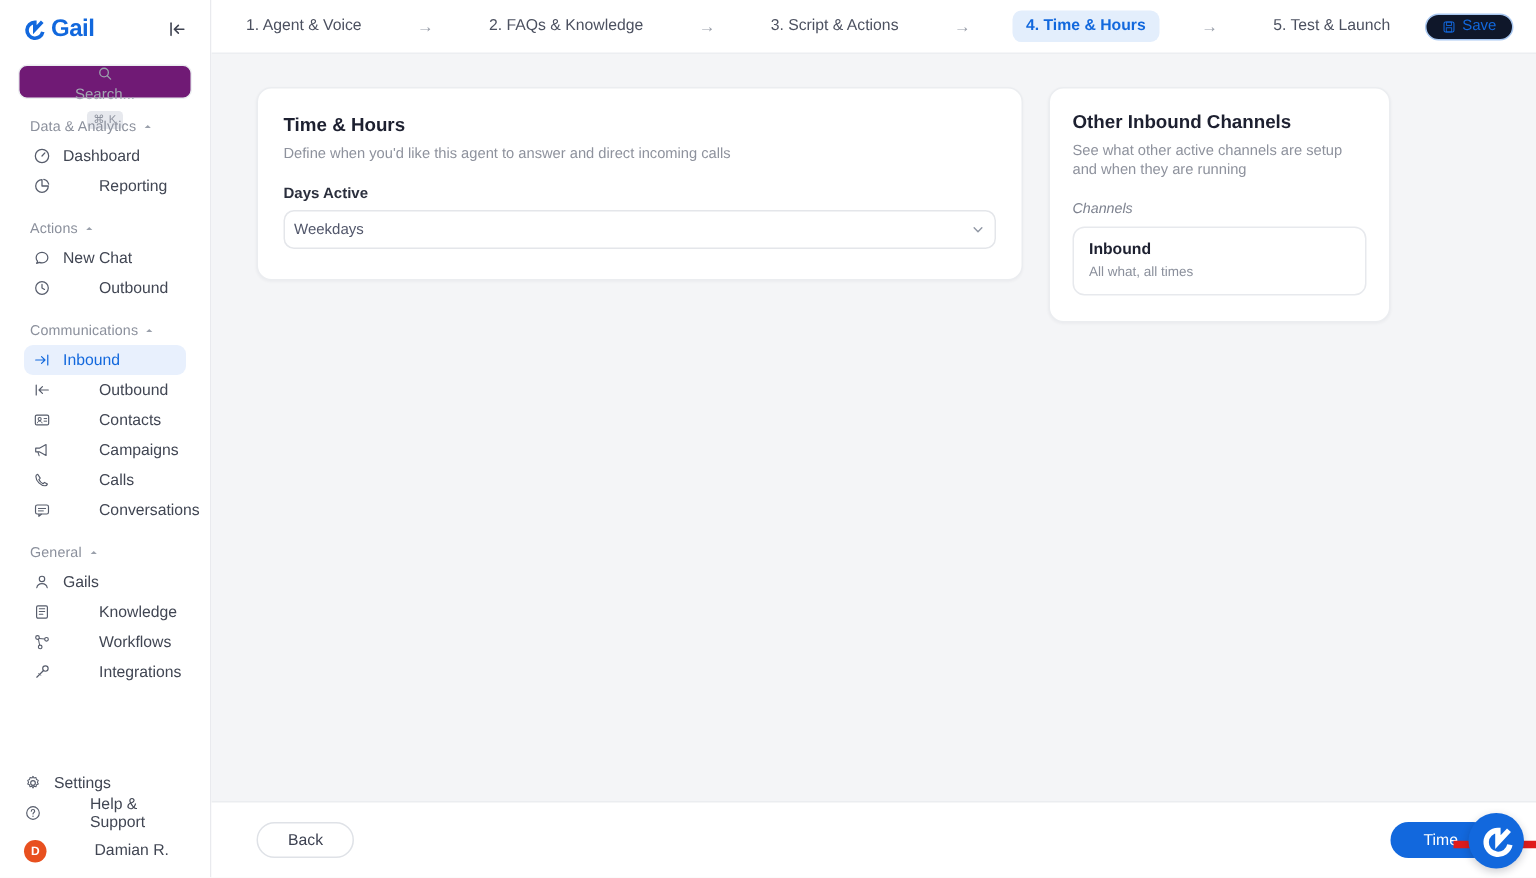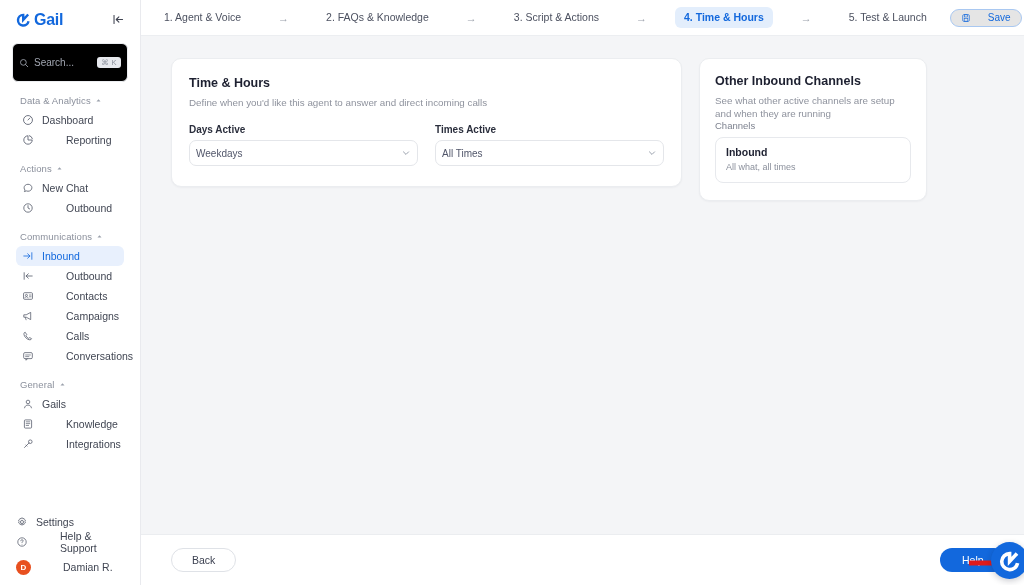--- a/index.html
+++ b/index.html
@@ -32,24 +32,24 @@
     letter-spacing: -0.3px; line-height: 1;
   }
   .collapse-btn {
     width: 16px; height: 16px; display: flex;
     align-items: center; justify-content: center;
     cursor: pointer; color: #3f4351;
   }
 
   .search-box {
     margin: 5px 2px 0 2px;
-    height: 39px; background: #000000;
+    height: 23px; background: #701a75;
     border: 1px solid #eceef1; border-radius: 6px;
     display: flex; align-items: center; gap: 5px;
-    padding: 0 6px; cursor: text;
+    padding: 0 6px; cursor: text; flex-direction: column;
   }
   .search-icon { width: 10px; height: 10px; flex: 0 0 10px; color: #9ba0ac; }
   .search-ph { font-size: 10px; color: #a2a7b2; flex: 1; line-height: 1; }
   .kbd {
     background: #e7e9ee; border-radius: 3px; color: #8d929e;
     font-size: 7.5px; padding: 2px 4px; line-height: 1;
     letter-spacing: 0.4px;
   }
 
   .sb-scroll { flex: 1; padding: 0 16px; overflow: hidden; }
@@ -100,25 +100,25 @@
     font-size: 10.5px; color: #4c5160; padding: 5px 9px;
     border-radius: 6px; cursor: pointer; white-space: nowrap;
     line-height: 1;
   }
   .step.active { background: #e3eefc; color: #1268dd; font-weight: bold; }
   .step-arrow {
     color: #9ba0ab; font-size: 11px; margin: 0 28px;
     display: flex; align-items: center;
   }
   .save-btn {
-    display: flex; align-items: center; gap: 17px;
+    display: flex; align-items: center; gap: 4px;
     border: 1px solid #a9c8f1; border-radius: 20px;
     padding: 3px 10px; margin-left: 14px;
     color: #1268dd; font-size: 10px; cursor: pointer;
-    background: #e5e5e5; line-height: 1;
+    background: #0f172a; line-height: 1;
   }
   .save-btn .ico { width: 10px; height: 10px; display: block; }
 
   .content {
     flex: 1; padding: 22px 30px 0 30px;
     display: flex; gap: 17px; align-items: flex-start;
     overflow: hidden;
   }
   .card {
     background: #ffffff; border: 1px solid #ebedf0;
@@ -136,21 +136,21 @@
   }
   .select {
     height: 26px; border: 1px solid #e4e6ea; border-radius: 7px;
     background: #fff; display: flex; align-items: center;
     justify-content: space-between; padding: 0 6px;
     font-size: 10px; color: #51566a; cursor: pointer;
   }
   .chev { width: 10px; height: 10px; color: #9097a4; display: block; }
 
   .card-side { width: 228px; padding: 15px 15px 17px 15px; flex: 0 0 228px; }
-  .side-label { font-size: 9.5px; color: #7d828f; margin-bottom: 6px; }
+  .side-label { font-size: 9.5px; color: #7d828f; margin-top: 14px; margin-bottom: 6px; font-style: italic; }
   .channel-box {
     border: 1px solid #e7e9ed; border-radius: 8px;
     padding: 8px 10px 9px 10px; background: #fff; cursor: pointer;
   }
   .channel-name { font-size: 10.5px; font-weight: bold; color: #1d2030; line-height: 1.2; }
   .channel-desc { font-size: 9px; color: #8b909c; margin-top: 3px; line-height: 1.2; }
 
   .footer {
     height: 51px; background: #ffffff; border-top: 1px solid #ebedf0;
     display: flex; align-items: center; justify-content: space-between;
@@ -324,20 +324,29 @@
             <path d="M4.2 16.4 c.6 -3 2.9 -4.6 5.8 -4.6 s5.2 1.6 5.8 4.6" fill="none" stroke="currentColor" stroke-width="1.3" stroke-linecap="round"></path>
           </svg>
           <span>Gails</span>
         </div>
         <div class="sb-item">
           <svg class="ico" viewBox="0 0 20 20">
             <rect x="4" y="3.2" width="12" height="13.6" rx="1.5" fill="none" stroke="currentColor" stroke-width="1.3"></rect>
             <path d="M7 6.4 L13 6.4 M7 9.4 L13 9.4 M7 12.4 L11 12.4" stroke="currentColor" stroke-width="1.15" stroke-linecap="round"></path>
           </svg>
           <span>Knowledge</span>
+        </div>
+        <div class="sb-item">
+          <svg class="ico" viewBox="0 0 20 20">
+            <circle cx="5" cy="5" r="2" fill="none" stroke="currentColor" stroke-width="1.3"></circle>
+            <circle cx="15" cy="7" r="2" fill="none" stroke="currentColor" stroke-width="1.3"></circle>
+            <circle cx="8" cy="15.5" r="2" fill="none" stroke="currentColor" stroke-width="1.3"></circle>
+            <path d="M6.7 6.2 L13.2 6.7 M6 6.9 L7.4 13.6" stroke="currentColor" stroke-width="1.15"></path>
+          </svg>
+          <span>Workflows</span>
         </div>
         <div class="sb-item">
           <svg class="ico" viewBox="0 0 20 20">
             <circle cx="13.8" cy="6.2" r="3" fill="none" stroke="currentColor" stroke-width="1.3"></circle>
             <path d="M11.7 8.3 L4.2 15.8" stroke="currentColor" stroke-width="1.3" stroke-linecap="round"></path>
             <path d="M6.4 11.6 L8.4 13.6" stroke="currentColor" stroke-width="1.1" stroke-linecap="round"></path>
           </svg>
           <span>Integrations</span>
         </div>
       </div>
@@ -398,46 +407,37 @@
         <div class="fields">
           <div class="field">
             <span class="field-label">Days Active</span>
             <div class="select">
               <span>Weekdays</span>
               <svg class="chev" viewBox="0 0 14 14">
                   <path d="M3.4 5.4 L7 9 L10.6 5.4" fill="none" stroke="#9097a4" stroke-width="1.3" stroke-linecap="round" stroke-linejoin="round"></path>
                 </svg>
             </div>
           </div>
-          <div class="field">
-            <span class="field-label">Times Active</span>
-            <div class="select">
-              <span>All Times</span>
-              <svg class="chev" viewBox="0 0 14 14">
-                  <path d="M3.4 5.4 L7 9 L10.6 5.4" fill="none" stroke="#9097a4" stroke-width="1.3" stroke-linecap="round" stroke-linejoin="round"></path>
-                </svg>
-            </div>
-          </div>
         </div>
       </div>
 
       <div class="card card-side">
         <div class="card-title">Other Inbound Channels</div>
         <div class="card-sub">See what other active channels are setup and when they are running</div>
         <div class="side-label">Channels</div>
         <div class="channel-box">
           <div class="channel-name">Inbound</div>
           <div class="channel-desc">All what, all times</div>
         </div>
       </div>
     </div>
 
     <div class="footer">
       <button class="btn-back">Back</button>
-      <button class="btn-next">Help</button>
+      <button class="btn-next">Time</button>
     </div>
 
     <svg class="arrow-anno" viewBox="0 0 86 24">
       <path d="M2 12 L60 12" stroke="#e01b1b" stroke-width="5" stroke-linecap="butt"></path>
       <path d="M58 3.5 L80 12 L58 20.5 Z" fill="#e01b1b"></path>
     </svg>
 
     <div class="fab">
       <svg viewBox="0 0 24 24" width="24" height="24">
         <path d="M20 4.5 L12.6 12.4 L12.6 4.6 A8 8 0 1 0 20.6 14.2" fill="none" stroke="#ffffff" stroke-width="3.6"></path>

